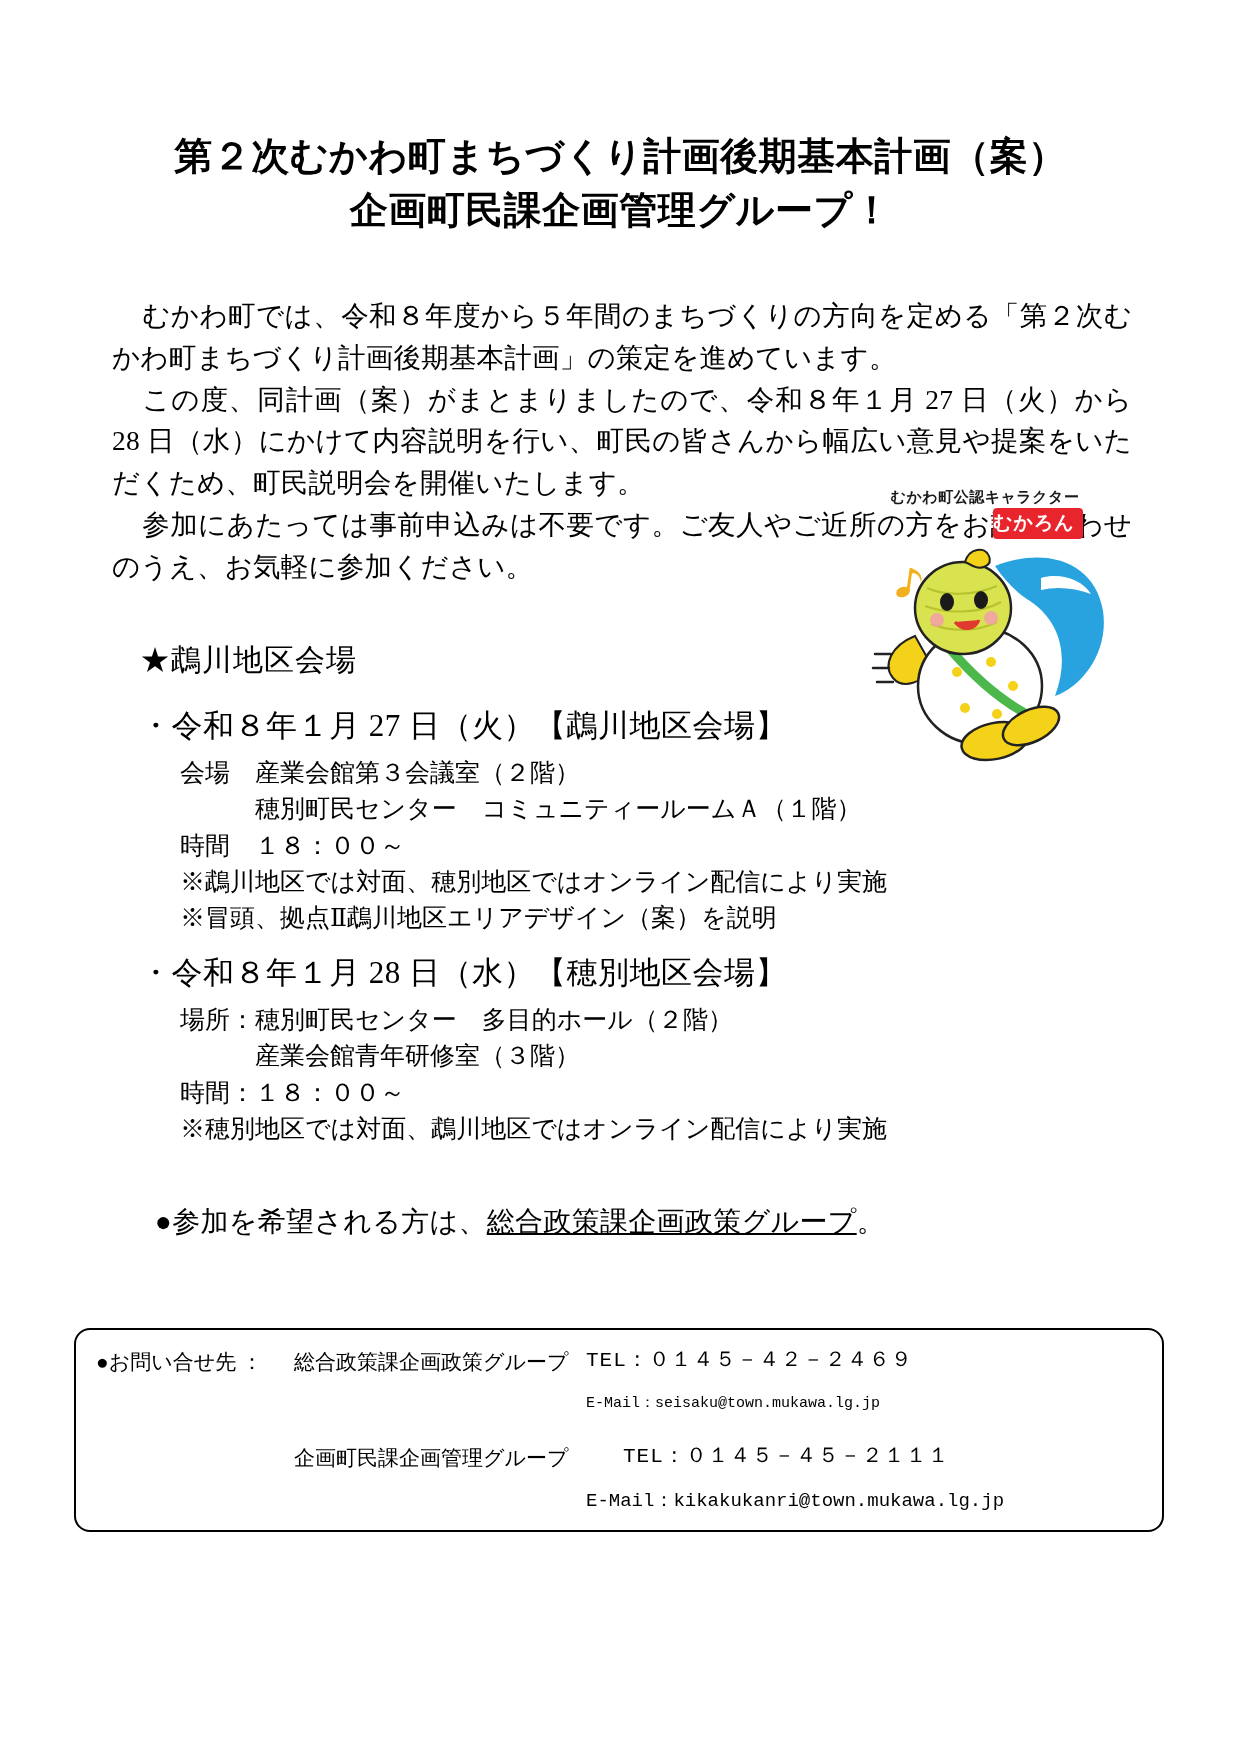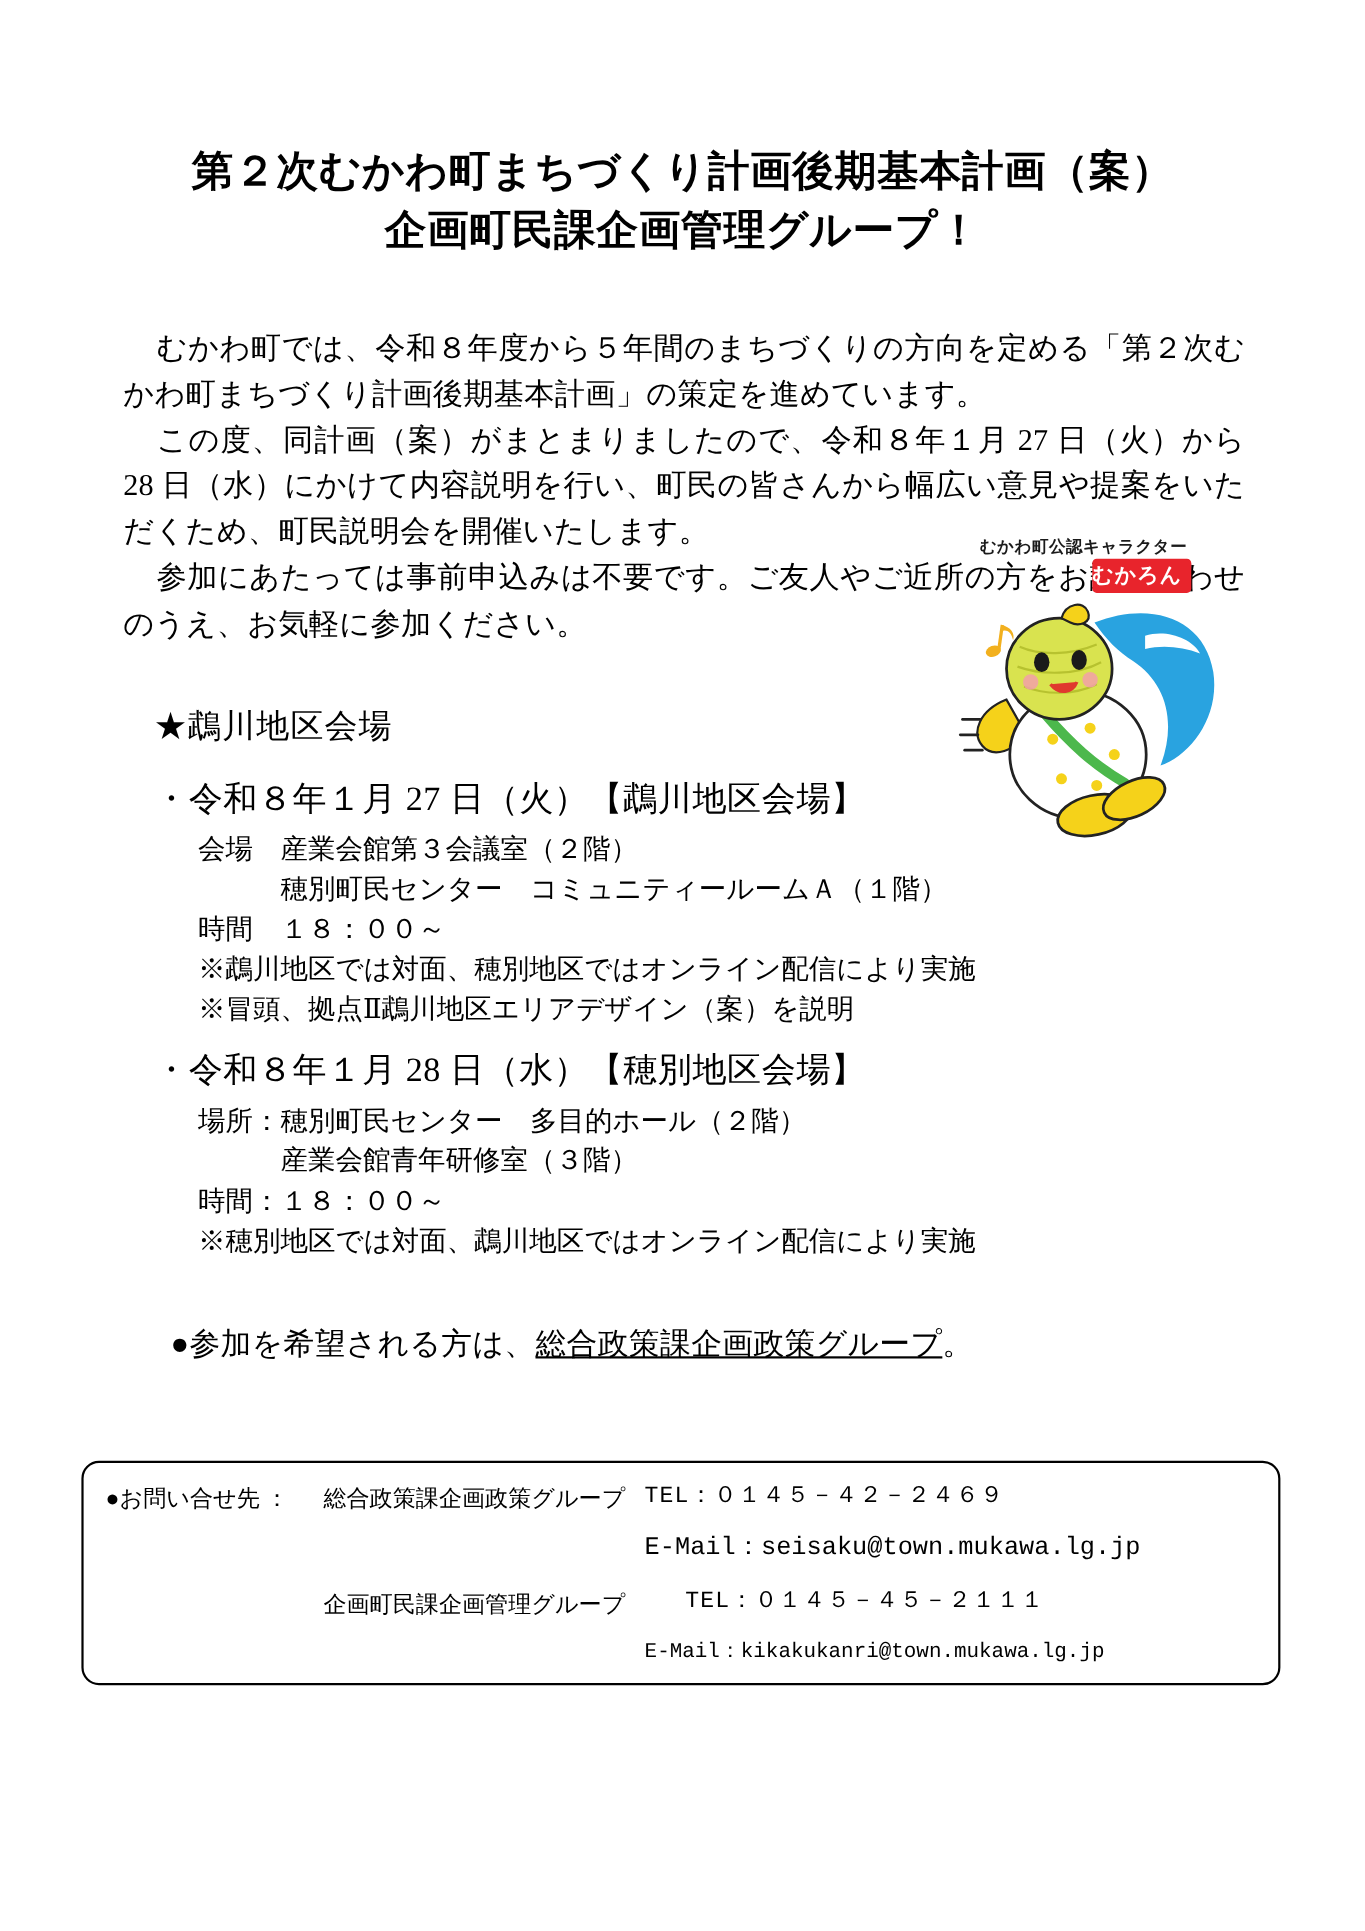--- a/index.html
+++ b/index.html
@@ -142,21 +142,21 @@
     top: 1352px;
     left: 96px;
     width: 1050px;
     font-size: 21px;
     line-height: 1.0;
   }
   .c-row { position: absolute; white-space: nowrap; }
   .c-label      { top: 0px;   left: 0px;   }
   .c-group1     { top: 0px;   left: 198px; }
   .c-tel1       { top: -2px;  left: 490px; font-family: "Liberation Mono", monospace; letter-spacing: 1px; }
-  .c-mail1      { top: 44px;  left: 490px; font-family: "Liberation Mono", monospace; font-size: 23px; }
+  .c-mail1      { top: 44px;  left: 490px; font-family: "Liberation Mono", monospace; font-size: 15px; }
   .c-group2     { top: 96px;  left: 198px; }
   .c-tel2       { top: 94px;  left: 490px; font-family: "Liberation Mono", monospace; letter-spacing: 1px; margin-left: 37px; }
   .c-mail2      { top: 140px; left: 490px; font-family: "Liberation Mono", monospace; font-size: 19px; }
 </style>
 </head>
 <body>
 
 <div class="page">
 
   <div class="title-block">

